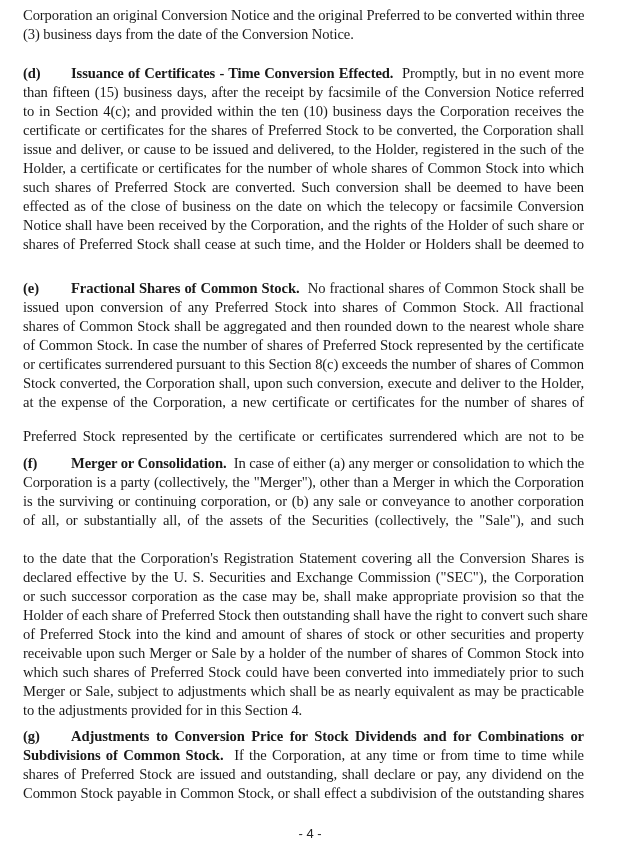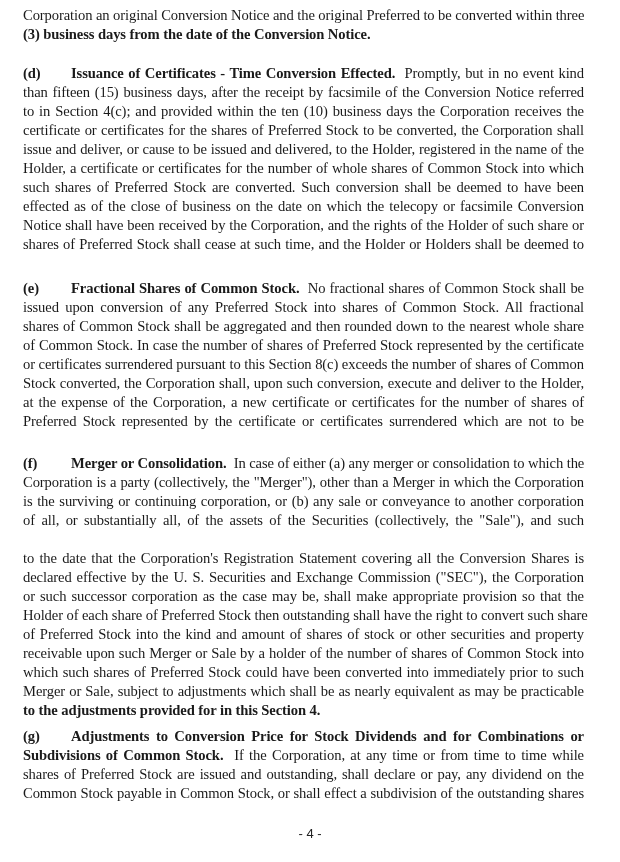--- a/index.html
+++ b/index.html
@@ -8,59 +8,59 @@
     position: absolute; left: 0; top: 0; width: 620px; height: 686px;
     font-family: "Liberation Serif", "DejaVu Serif", serif;
     color: #1a1a1a;
   }
   .line {
     position: absolute; left: 23px; width: 561px;
     font-size: 14.6px; line-height: 19px; height: 19px;
     white-space: nowrap; text-align: justify; text-align-last: justify;
     letter-spacing: -0.1px;
   }
-  .line.last { text-align-last: left; font-weight: bold; }
+  .line.last { text-align-last: left; }
   .b { font-weight: bold; }
   .lbl { display: inline-block; width: 48px; text-align-last: left; }
   .footer {
     position: absolute; top: 826px; left: 0; width: 620px; text-align: center;
     font-family: "Liberation Sans", "DejaVu Sans", sans-serif; font-size: 13px; color: #222;
   }
 </style>
 </head>
 <body>
 
 <div class="page">
 
   <div class="line" style="top:6px">Corporation an original Conversion Notice and the original Preferred to be converted within three</div>
   <div class="line last" style="top:25px">(3) business days from the date of the Conversion Notice.</div>
 
   <div class="line" style="top:64px">
-    <span class="lbl b">(d)</span><span class="b">Issuance of Certificates - Time Conversion Effected.</span>&nbsp; <span>Promptly, but in no event kind</span>
+    <span class="lbl b">(d)</span><span class="b">Issuance of Certificates - Time Conversion Effected.</span>&nbsp; <span>Promptly, but in no event more</span>
   </div>
   <div class="line" style="top:83px">than fifteen (15) business days, after the receipt by facsimile of the Conversion Notice referred</div>
   <div class="line" style="top:102px">to in Section 4(c); and provided within the ten (10) business days the Corporation receives the</div>
   <div class="line" style="top:121px">certificate or certificates for the shares of Preferred Stock to be converted, the Corporation shall</div>
-  <div class="line" style="top:140px">issue and deliver, or cause to be issued and delivered, to the Holder, registered in the name of the</div>
+  <div class="line" style="top:140px">issue and deliver, or cause to be issued and delivered, to the Holder, registered in the such of the</div>
   <div class="line" style="top:159px">Holder, a certificate or certificates for the number of whole shares of Common Stock into which</div>
   <div class="line" style="top:178px">such shares of Preferred Stock are converted.  Such conversion shall be deemed to have been</div>
   <div class="line" style="top:197px">effected as of the close of business on the date on which the telecopy or facsimile Conversion</div>
   <div class="line" style="top:216px">Notice shall have been received by the Corporation, and the rights of the Holder of such share or</div>
   <div class="line" style="top:235px">shares of Preferred Stock shall cease at such time, and the Holder or Holders shall be deemed to</div>
 
   <div class="line" style="top:279px">
     <span class="lbl b">(e)</span><span class="b">Fractional Shares of Common Stock.</span>&nbsp; <span>No fractional shares of Common Stock shall be</span>
   </div>
   <div class="line" style="top:298px">issued upon conversion of any Preferred Stock into shares of Common Stock.  All fractional</div>
   <div class="line" style="top:317px">shares of Common Stock shall be aggregated and then rounded down to the nearest whole share</div>
   <div class="line" style="top:336px">of Common Stock.  In case the number of shares of Preferred Stock represented by the certificate</div>
   <div class="line" style="top:355px">or certificates surrendered pursuant to this Section 8(c) exceeds the number of shares of Common</div>
   <div class="line" style="top:374px">Stock converted, the Corporation shall, upon such conversion, execute and deliver to the Holder,</div>
   <div class="line" style="top:393px">at the expense of the Corporation, a new certificate or certificates for the number of shares of</div>
-  <div class="line" style="top:412px">Preferred Stock represented by the certificate or certificates surrendered which are not to be</div>
+  <div class="line" style="top:427px">Preferred Stock represented by the certificate or certificates surrendered which are not to be</div>
 
   <div class="line" style="top:454px">
     <span class="lbl b">(f)</span><span class="b">Merger or Consolidation.</span>&nbsp; <span>In case of either (a) any merger or consolidation to which the</span>
   </div>
   <div class="line" style="top:473px">Corporation is a party (collectively, the "Merger"), other than a Merger in which the Corporation</div>
   <div class="line" style="top:492px">is the surviving or continuing corporation, or (b) any sale or conveyance to another corporation</div>
   <div class="line" style="top:511px">of all, or substantially all, of the assets of the Securities (collectively, the "Sale"), and such</div>
   <div class="line" style="top:549px">to the date that the Corporation's Registration Statement covering all the Conversion Shares is</div>
   <div class="line" style="top:568px">declared effective by the U. S. Securities and Exchange Commission ("SEC"), the Corporation</div>
   <div class="line" style="top:587px">or such successor corporation as the case may be, shall make appropriate provision so that the</div>

